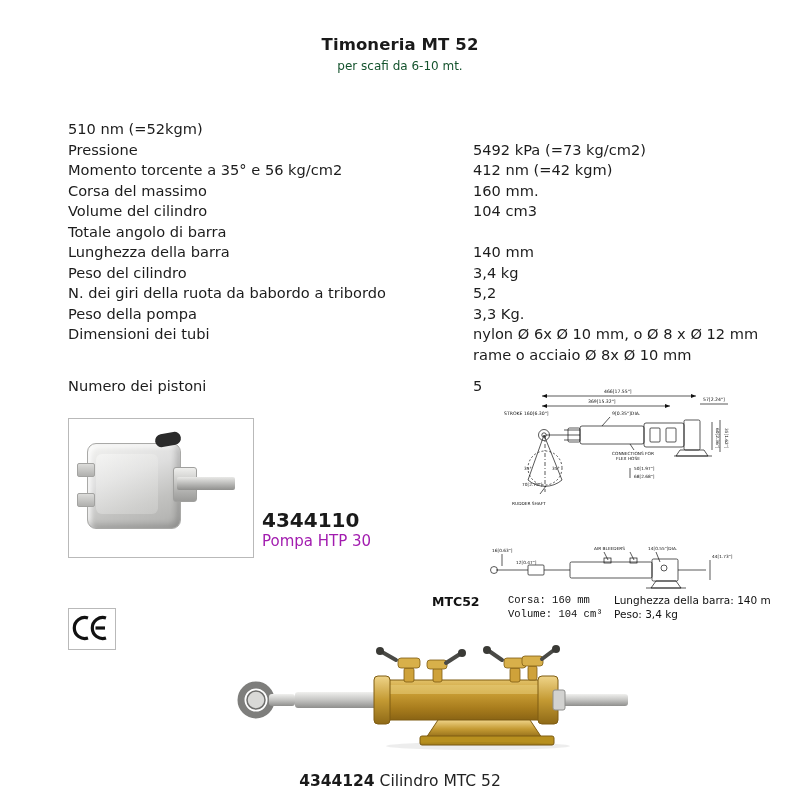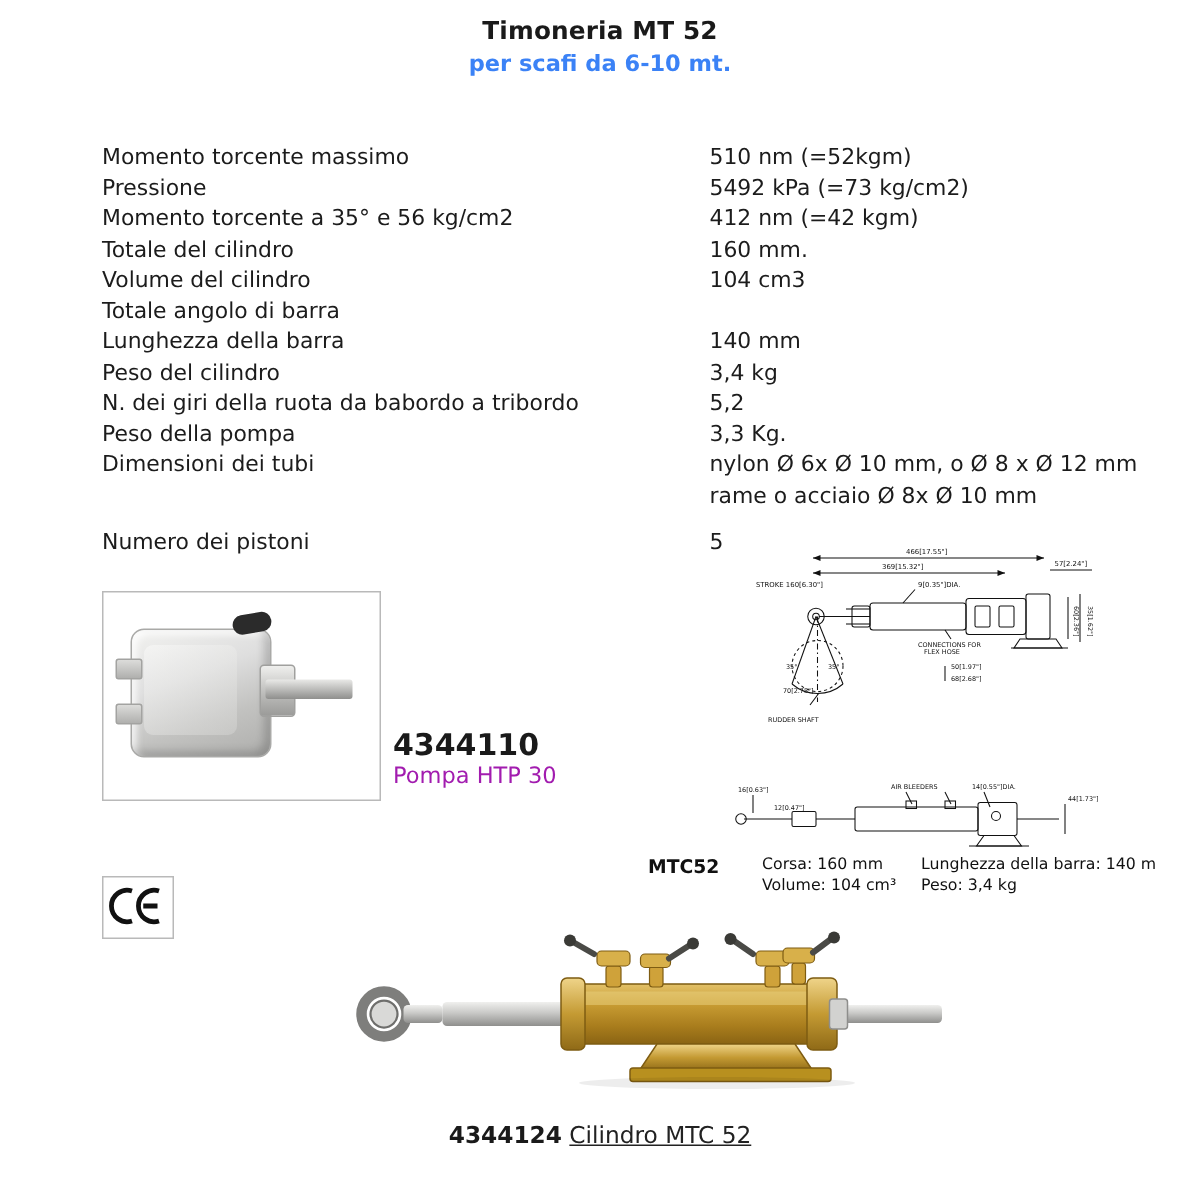--- a/index.html
+++ b/index.html
@@ -11,41 +11,42 @@
     width: 800px;
     height: 800px;
     position: relative;
     font-family: "DejaVu Sans", "Liberation Sans", sans-serif;
     color: #1a1a1a;
     overflow: hidden;
   }
   .page {
     position: absolute;
     inset: 0;
+    margin-top: 24px;
   }
 
   
   .header {
     position: absolute;
     top: 10px;
     left: 0;
     width: 800px;
     text-align: center;
   }
   .header .title {
     font-size: 16.5px;
     font-weight: bold;
     letter-spacing: .1px;
     line-height: 22px;
   }
   .header .subtitle {
-    font-size: 15px;
-    font-weight: bold;
+    font-size: 12px;
+    font-weight: normal;
     line-height: 21px;
-    color: #3b82f6;
+    color: #14532d;
   }
 
   
   .specs {
     position: absolute;
     top: 95px;
     left: 68px;
     width: 700px;
   }
   .spec-row {
@@ -192,20 +193,21 @@
     font-weight: bold;
     color: #111;
   }
   .mtc-spec-1 {
     position: absolute;
     left: 508px;
     top: 570px;
     font-size: 10.5px;
     line-height: 13.5px;
     color: #111;
+    font-family: Liberation Mono, monospace;
   }
   .mtc-spec-2 {
     position: absolute;
     left: 614px;
     top: 570px;
     font-size: 10.5px;
     line-height: 13.5px;
     color: #111;
   }
 
@@ -221,48 +223,47 @@
 
   .cyl-caption {
     position: absolute;
     left: 0;
     top: 748px;
     width: 800px;
     text-align: center;
     font-size: 15.5px;
   }
   .cyl-caption .code { font-weight: bold; }
-  .cyl-caption .name { font-weight: normal; color: #222; text-decoration: underline; }
+  .cyl-caption .name { font-weight: normal; color: #222; }
 </style>
 </head>
 <body>
 
 <div class="page">
 
   <div class="header">
     <div class="title">Timoneria MT 52</div>
     <div class="subtitle">per scafi da 6-10 mt.</div>
   </div>
 
   <div class="specs">
 
     <div class="spec-row">
-      <div class="spec-label">Momento torcente massimo</div>
       <div class="spec-value">510 nm (=52kgm)</div>
     </div>
     <div class="spec-row">
       <div class="spec-label">Pressione</div>
       <div class="spec-value">5492 kPa (=73 kg/cm2)</div>
     </div>
     <div class="spec-row">
       <div class="spec-label">Momento torcente a 35° e 56 kg/cm2</div>
       <div class="spec-value">412 nm (=42 kgm)</div>
     </div>
     <div class="spec-row">
-      <div class="spec-label">Totale del cilindro</div>
+      <div class="spec-label">Corsa del massimo</div>
       <div class="spec-value">160 mm.</div>
     </div>
     <div class="spec-row">
       <div class="spec-label">Volume del cilindro</div>
       <div class="spec-value">104 cm3</div>
     </div>
     <div class="spec-row">
       <div class="spec-label">Totale angolo di barra</div>
     </div>
     <div class="spec-row">

